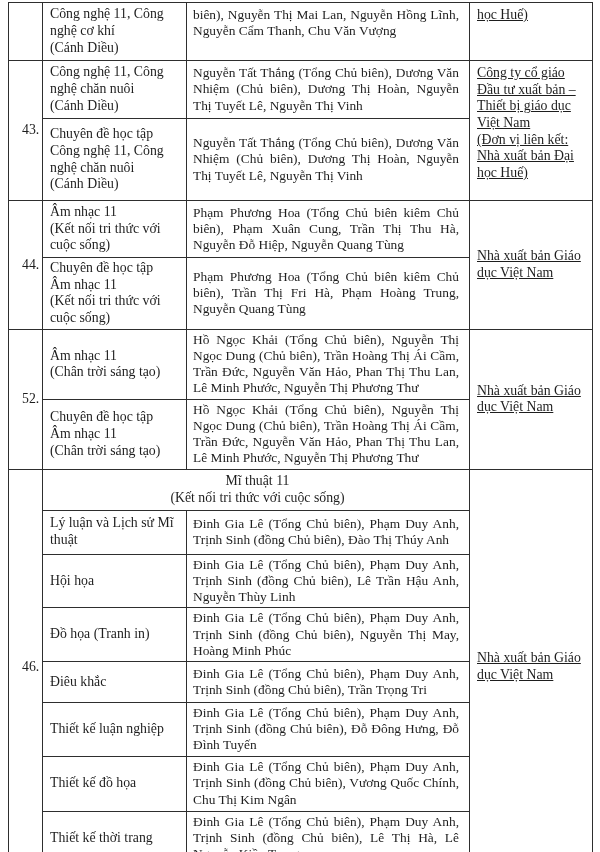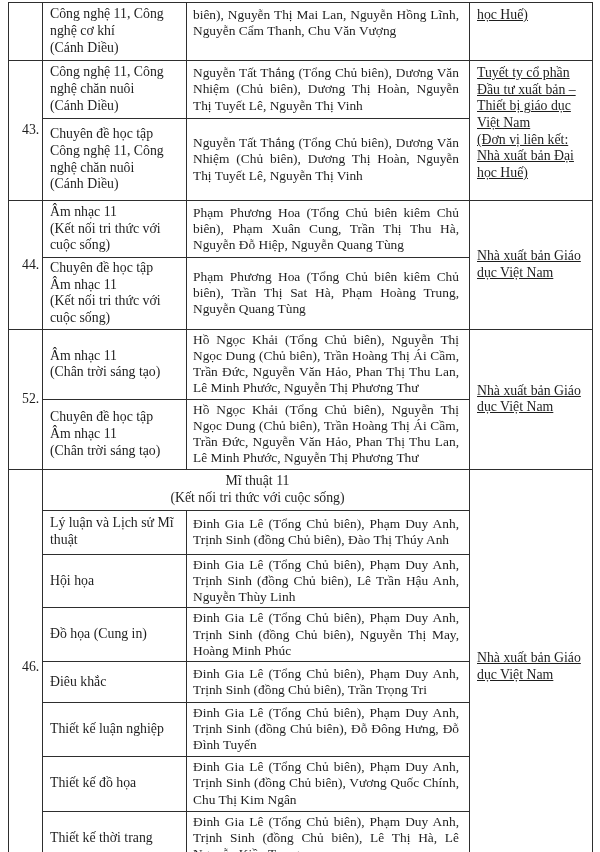--- a/index.html
+++ b/index.html
@@ -80,21 +80,21 @@
       <td class="auth vtop">biên), Nguyễn Thị Mai Lan, Nguyễn Hồng Lĩnh, Nguyễn Cẩm Thanh, Chu Văn Vượng</td>
       <td class="pub vtop">học Huế)</td>
     </tr>
 
     <tr style="height:58px">
       <td class="num" rowspan="2">43.</td>
       <td class="title">Công nghệ 11, Công
 nghệ chăn nuôi
 (Cánh Diều)</td>
       <td class="auth">Nguyễn Tất Thắng (Tổng Chủ biên), Dương Văn Nhiệm (Chủ biên), Dương Thị Hoàn, Nguyễn Thị Tuyết Lê, Nguyễn Thị Vinh</td>
-      <td class="pub vtop" rowspan="2">Tuyết ty cổ phần
+      <td class="pub vtop" rowspan="2">Công ty cổ giáo
 Đầu tư xuất bản –
 Thiết bị giáo dục
 Việt Nam
 (Đơn vị liên kết:
 Nhà xuất bản Đại
 học Huế)</td>
     </tr>
     <tr style="height:82px">
       <td class="title">Chuyên đề học tập
 Công nghệ 11, Công
@@ -110,21 +110,21 @@
 cuộc sống)</td>
       <td class="auth">Phạm Phương Hoa (Tổng Chủ biên kiêm Chủ biên), Phạm Xuân Cung, Trần Thị Thu Hà, Nguyễn Đỗ Hiệp, Nguyễn Quang Tùng</td>
       <td class="pub" rowspan="2">Nhà xuất bản Giáo
 dục Việt Nam</td>
     </tr>
     <tr style="height:68px">
       <td class="title">Chuyên đề học tập
 Âm nhạc 11
 (Kết nối tri thức với
 cuộc sống)</td>
-      <td class="auth">Phạm Phương Hoa (Tổng Chủ biên kiêm Chủ biên), Trần Thị Sat Hà, Phạm Hoàng Trung, Nguyễn Quang Tùng</td>
+      <td class="auth">Phạm Phương Hoa (Tổng Chủ biên kiêm Chủ biên), Trần Thị Fri Hà, Phạm Hoàng Trung, Nguyễn Quang Tùng</td>
     </tr>
 
     <tr style="height:70px">
       <td class="num" rowspan="2">52.</td>
       <td class="title">Âm nhạc 11
 (Chân trời sáng tạo)</td>
       <td class="auth">Hồ Ngọc Khải (Tổng Chủ biên), Nguyễn Thị Ngọc Dung (Chủ biên), Trần Hoàng Thị Ái Cầm, Trần Đức, Nguyễn Văn Hảo, Phan Thị Thu Lan, Lê Minh Phước, Nguyễn Thị Phương Thư</td>
       <td class="pub" rowspan="2">Nhà xuất bản Giáo
 dục Việt Nam</td>
     </tr>
@@ -145,21 +145,21 @@
     <tr style="height:44px">
       <td class="title">Lý luận và Lịch sử Mĩ
 thuật</td>
       <td class="auth">Đinh Gia Lê (Tổng Chủ biên), Phạm Duy Anh, Trịnh Sinh (đồng Chủ biên), Đào Thị Thúy Anh</td>
     </tr>
     <tr style="height:45px">
       <td class="title">Hội họa</td>
       <td class="auth">Đinh Gia Lê (Tổng Chủ biên), Phạm Duy Anh, Trịnh Sinh (đồng Chủ biên), Lê Trần Hậu Anh, Nguyễn Thùy Linh</td>
     </tr>
     <tr style="height:52px">
-      <td class="title">Đồ họa (Cung in)</td>
+      <td class="title">Đồ họa (Tranh in)</td>
       <td class="auth">Đinh Gia Lê (Tổng Chủ biên), Phạm Duy Anh, Trịnh Sinh (đồng Chủ biên), Nguyễn Thị May, Hoàng Minh Phúc</td>
     </tr>
     <tr style="height:41px">
       <td class="title">Điêu khắc</td>
       <td class="auth">Đinh Gia Lê (Tổng Chủ biên), Phạm Duy Anh, Trịnh Sinh (đồng Chủ biên), Trần Trọng Tri</td>
     </tr>
     <tr style="height:53px">
       <td class="title">Thiết kế luận nghiệp</td>
       <td class="auth">Đinh Gia Lê (Tổng Chủ biên),  Phạm Duy Anh, Trịnh Sinh (đồng Chủ biên), Đỗ Đông Hưng, Đỗ Đình Tuyến</td>
     </tr>

